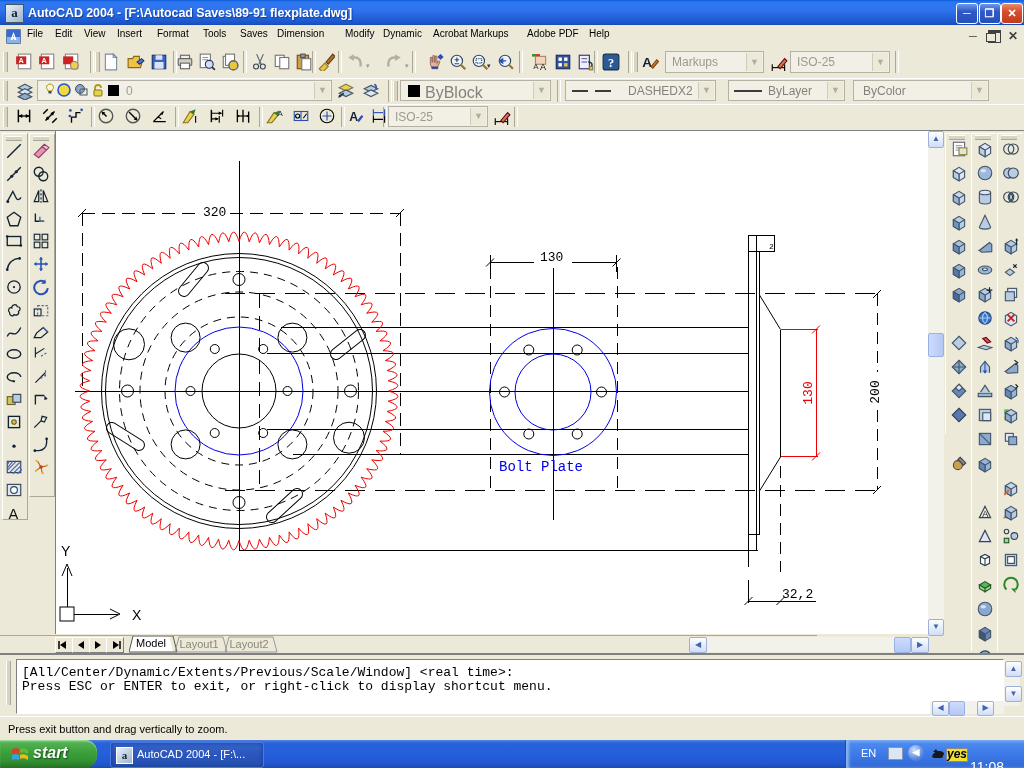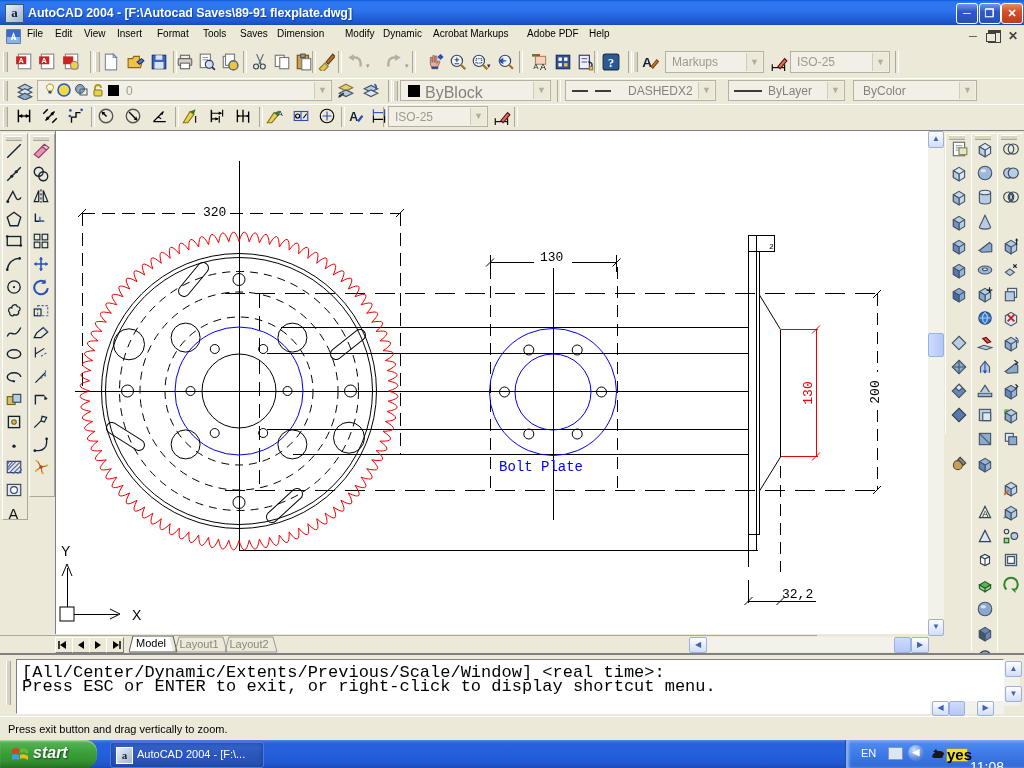--- a/index.html
+++ b/index.html
@@ -231,21 +231,21 @@
     <div style="position:absolute;left:62px;top:3px;font-size:12px;color:#84827a">DASHEDX2</div>
     <div style="position:absolute;right:1px;top:1px;bottom:1px;width:15px;background:#ece9d8;border-left:1px solid #cfccbe;color:#b0ad9e;font-size:9px;text-align:center;line-height:17px">▼</div>
   </div>
 <div style="position:absolute;left:728px;top:80px;width:117px;height:21px;background:#f2f0e6;border:1px solid #b5b2a4;box-sizing:border-box">
     <svg style="position:absolute;left:4px;top:9px" width="30" height="3">
       <path d="M1 1h28" stroke="#000" stroke-width="1.5"></path>
     </svg>
     <div style="position:absolute;left:39px;top:3px;font-size:12px;color:#84827a">ByLayer</div>
     <div style="position:absolute;right:1px;top:1px;bottom:1px;width:15px;background:#ece9d8;border-left:1px solid #cfccbe;color:#b0ad9e;font-size:9px;text-align:center;line-height:17px">▼</div>
   </div>
-<div style="position:absolute;left:853px;top:80px;width:124px;height:21px;background:#f2f0e6;border:1px solid #b5b2a4;box-sizing:border-box">
+<div style="position:absolute;left:853px;top:80px;width:136px;height:21px;background:#f2f0e6;border:1px solid #b5b2a4;box-sizing:border-box">
     <div style="position:absolute;left:9px;top:3px;font-size:12px;color:#84827a">ByColor</div>
     <div style="position:absolute;right:1px;top:1px;bottom:1px;width:15px;background:#ece9d8;border-left:1px solid #cfccbe;color:#b0ad9e;font-size:9px;text-align:center;line-height:17px">▼</div>
   </div>
 <div class="abs" style="left:0;top:104px;width:1024px;height:26px;background:#ece9d8;border-top:1px solid #fff"></div>
 <div style="position:absolute;left:3px;top:107px;width:3px;height:20px;border-left:1px solid #fff;border-right:1px solid #aca899;background:#d8d4c4"></div>
 <svg style="position:absolute;left:15px;top:107px" width="18" height="18" viewBox="0 0 16 16">
     <path d="M3 2.5v11M13 2.5v11" stroke="#000" stroke-width="1.3"></path>
     <path d="M3 8h10" stroke="#000" stroke-width="1.2"></path>
     <path d="M3 8l3.5-1.7v3.4zM13 8l-3.5-1.7v3.4z" fill="#000"></path>
   </svg>
@@ -837,21 +837,21 @@
       <path d="M50 1h44l4 15M50 1l-4 15h52M100 1h44l4 15m-48-15l-4 15h52" fill="none" stroke="#999"></path>
     </svg>
     <div class="abs" style="left:689px;top:1px;width:237px;height:15px;background:#f2f1ea"></div>
     <div class="abs" style="left:689px;top:1px;width:16px;height:14px;background:linear-gradient(180deg,#fdfefd,#d1ddf8);border:1px solid #9cb0d8;border-radius:2px;color:#4064b0;font-size:8px;text-align:center;line-height:13px">◀</div>
     <div class="abs" style="left:894px;top:1px;width:15px;height:14px;background:linear-gradient(180deg,#cddbfd,#b5c8f4);border:1px solid #98b1e4;border-radius:2px"></div>
     <div class="abs" style="left:911px;top:1px;width:16px;height:14px;background:linear-gradient(180deg,#fdfefd,#d1ddf8);border:1px solid #9cb0d8;border-radius:2px;color:#4064b0;font-size:8px;text-align:center;line-height:13px">▶</div>
   </div>
 <div class="abs" style="left:0;top:653px;width:1024px;height:61px;background:#ece9d8;border-top:2px solid #808080">
     <div style="position:absolute;left:6px;top:6px;width:3px;height:44px;border-left:1px solid #fff;border-right:1px solid #aca899;background:#d8d4c4"></div>
     <div class="abs" style="left:16px;top:4px;width:986px;height:53px;background:#fff;border:1px solid #808080;border-bottom-color:#fff;border-right-color:#fff"></div>
-    <div class="abs" style="left:22px;top:11px;font-family:'Liberation Mono',monospace;font-size:17px;line-height:14px;letter-spacing:0;white-space:pre;color:#000">[All/Center/Dynamic/Extents/Previous/Scale/Window] &lt;real time&gt;:
+    <div class="abs" style="left:22px;top:11px;font-family:'Liberation Mono',monospace;font-size:13px;line-height:14px;letter-spacing:0;white-space:pre;color:#000">[All/Center/Dynamic/Extents/Previous/Scale/Window] &lt;real time&gt;:
 Press ESC or ENTER to exit, or right-click to display shortcut menu.</div>
     <div class="abs" style="left:1004px;top:5px;width:16px;height:46px;background:#f2f1ea"></div>
     <div class="abs" style="left:1005px;top:6px;width:15px;height:14px;background:linear-gradient(180deg,#fdfefd,#d1ddf8);border:1px solid #9cb0d8;border-radius:2px;color:#4064b0;font-size:8px;text-align:center;line-height:13px">▲</div>
     <div class="abs" style="left:1005px;top:31px;width:15px;height:14px;background:linear-gradient(180deg,#fdfefd,#d1ddf8);border:1px solid #9cb0d8;border-radius:2px;color:#4064b0;font-size:8px;text-align:center;line-height:13px">▼</div>
     <div class="abs" style="left:930px;top:46px;width:74px;height:13px;background:#f2f1ea"></div>
     <div class="abs" style="left:932px;top:46px;width:15px;height:13px;background:linear-gradient(180deg,#fdfefd,#d1ddf8);border:1px solid #9cb0d8;border-radius:2px;color:#4064b0;font-size:8px;text-align:center;line-height:12px">◀</div>
     <div class="abs" style="left:949px;top:46px;width:14px;height:13px;background:linear-gradient(180deg,#cddbfd,#b5c8f4);border:1px solid #98b1e4;border-radius:2px"></div>
     <div class="abs" style="left:977px;top:46px;width:15px;height:13px;background:linear-gradient(180deg,#fdfefd,#d1ddf8);border:1px solid #9cb0d8;border-radius:2px;color:#4064b0;font-size:8px;text-align:center;line-height:12px">▶</div>
   </div>
 <div class="abs" style="left:0;top:716px;width:1024px;height:24px;background:#ece9d8;border-top:1px solid #fff">
@@ -872,15 +872,15 @@
       <div class="abs" style="left:26px;top:5px;color:#fff;font-size:11px">AutoCAD 2004 - [F:\...</div>
     </div>
     <div class="abs" style="left:845px;top:0;width:179px;height:28px;background:linear-gradient(180deg,#71a7f5 0%,#4b88ee 14%,#3c78e6 55%,#336cd8 90%,#2c60c8 100%);border-left:1px solid #1c4ab2;box-shadow:inset 3px 0 3px #8cb4f0">
       <div class="abs" style="left:15px;top:7px;color:#fff;font-size:11px">EN</div>
       <div class="abs" style="left:42px;top:7px;width:13px;height:11px;background:#dce6f4;border:1px solid #89a;border-radius:1px"></div>
       <div class="abs" style="left:62px;top:5px;width:16px;height:16px;border-radius:8px;background:radial-gradient(circle at 6px 5px,#cfe0f8,#5a8ae0 60%,#3a6ac8);color:#fff;font-size:9px;text-align:center;line-height:15px;font-weight:bold">◀</div>
       <svg style="position:absolute;left:84px;top:7px" width="16" height="14" viewBox="0 0 16 14">
         <path d="M2 10c1-4 4-6 7-6 3 0 5 1 5 3l-2 4H4z" fill="#181818"></path>
         <path d="M3 5l3-3 2 3" fill="#181818"></path>
       </svg>
-      <div class="abs" style="left:100px;top:8px;width:20px;height:12px;background:#f0e030;border:1px solid #888;color:#000;font-size:15px;font-weight:bold;text-align:left;line-height:11px">yes</div>
+      <div class="abs" style="left:100px;top:8px;width:20px;height:12px;background:#f0e030;border:1px solid #888;color:#000;font-size:12px;font-style:italic;font-weight:bold;text-align:left;line-height:11px">yes</div>
       <div class="abs" style="left:124px;top:19px;color:#fff;font-size:14px">11:08 AM</div>
     </div>
   </div>
 </body></html>

